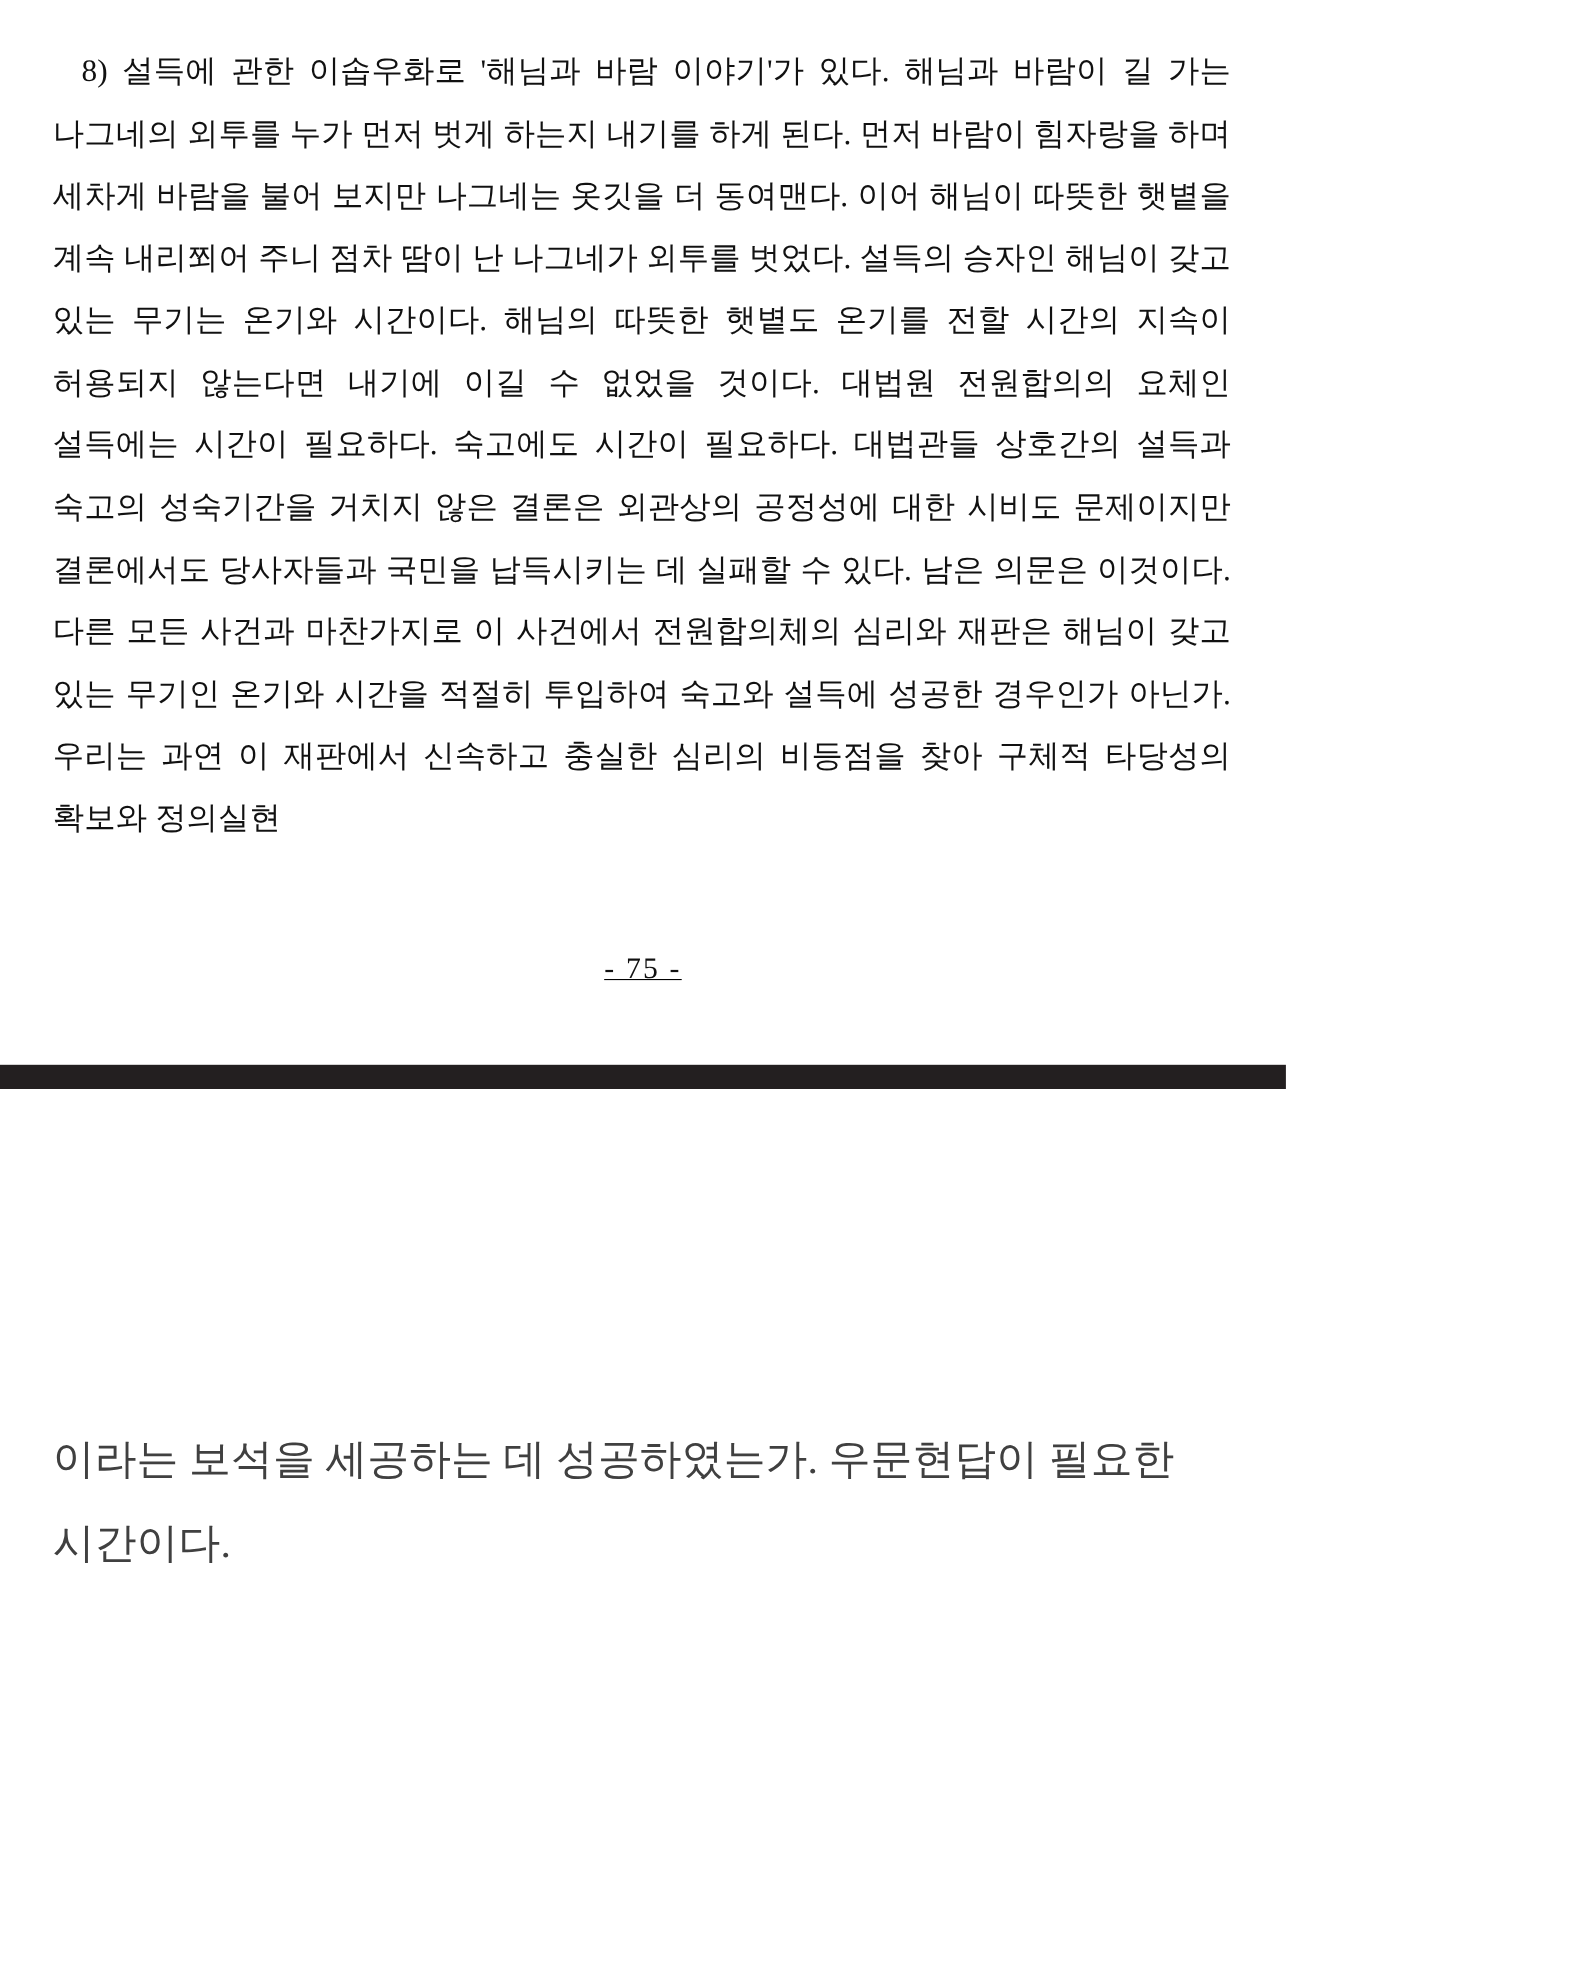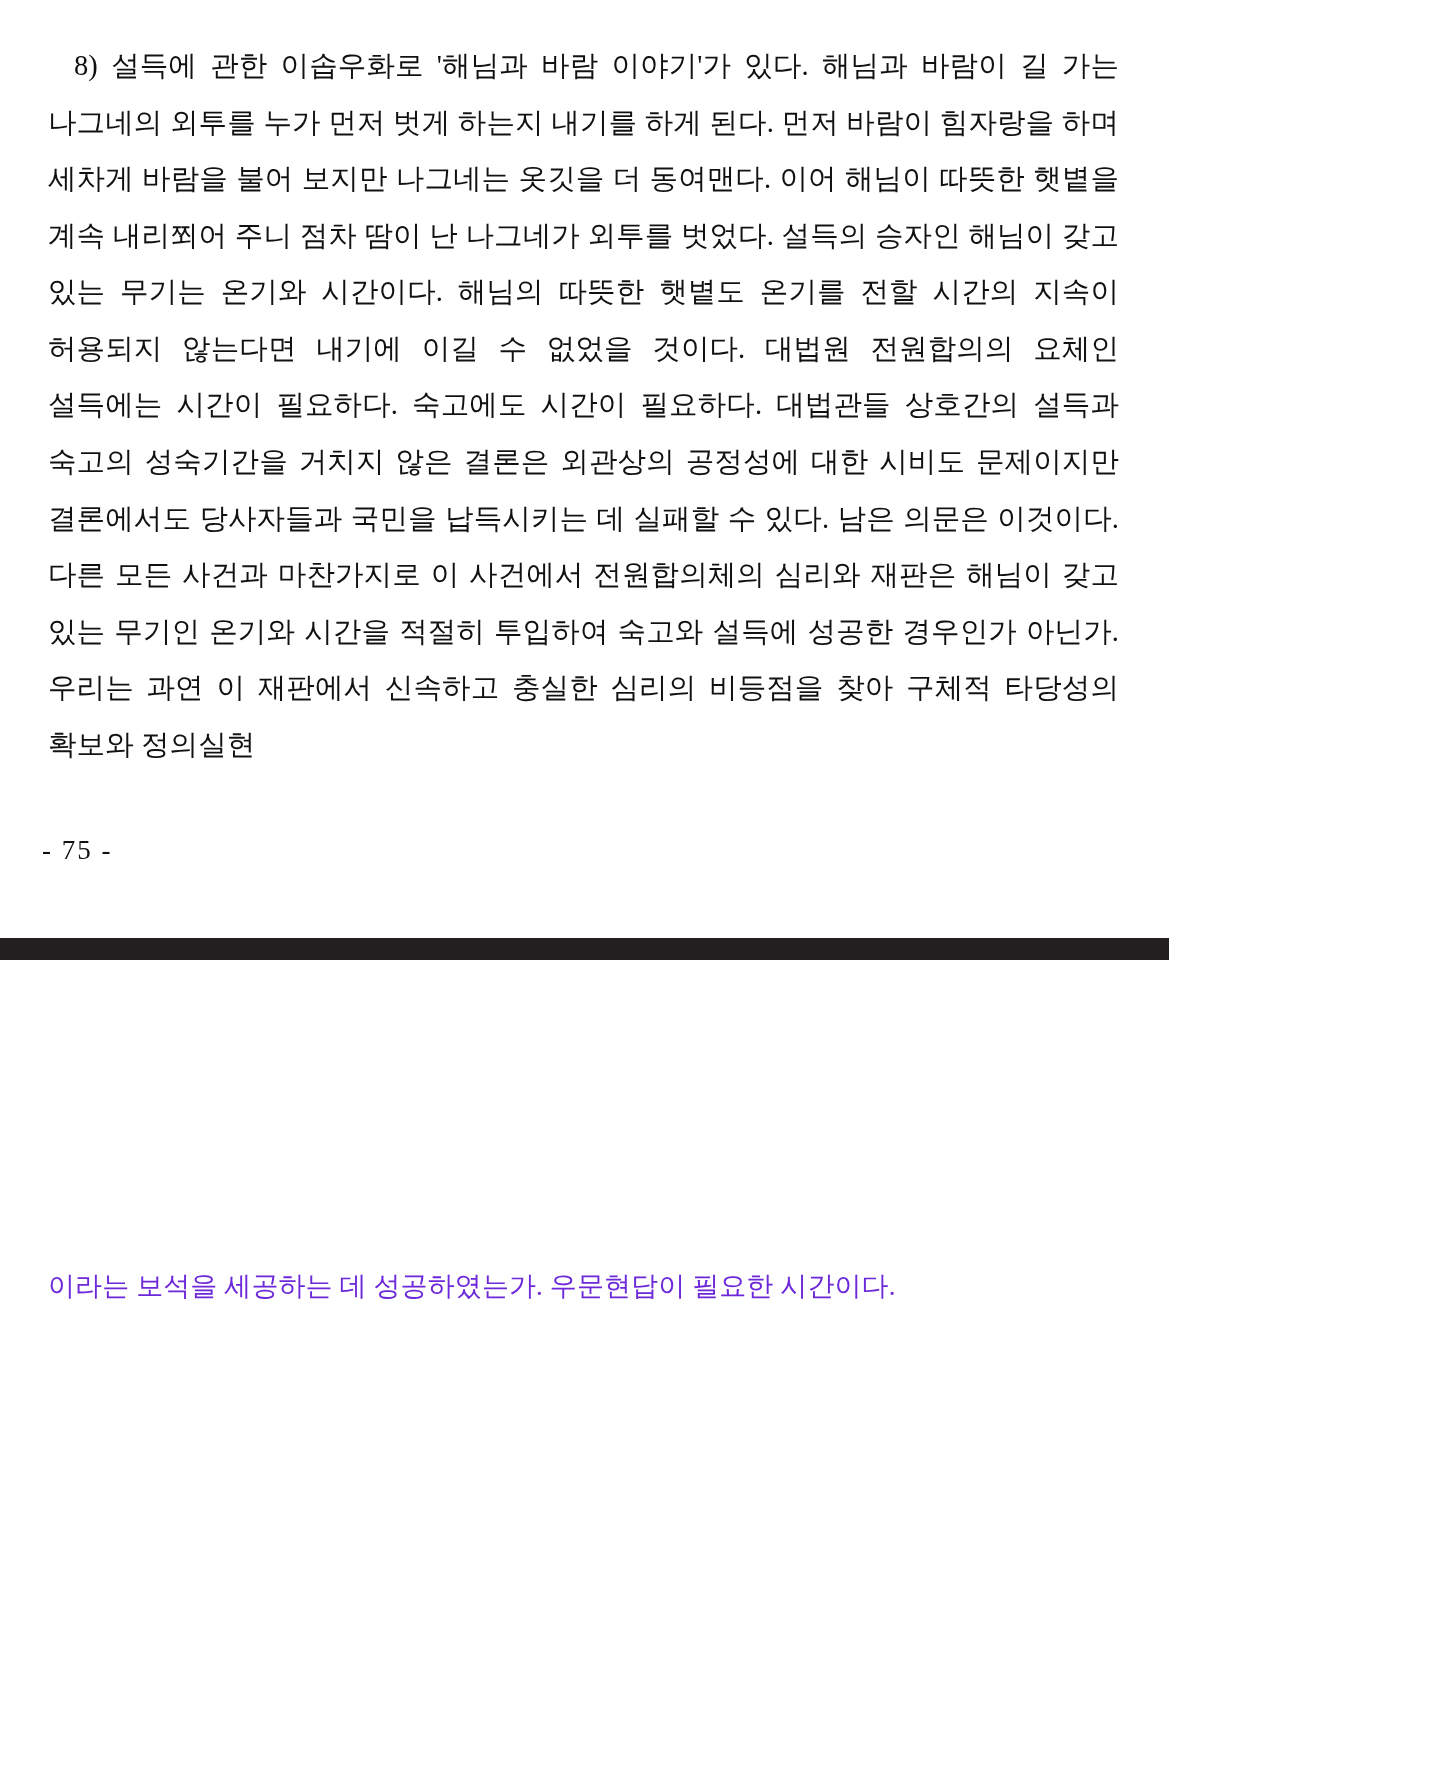--- a/index.html
+++ b/index.html
@@ -31,50 +31,51 @@
     text-align: justify;
     text-justify: inter-character;
     letter-spacing: 0.1px;
     word-break: keep-all;
     margin: 0;
     padding: 0 8px 0 6px;
     text-indent: 26px;
     color: #111111;
   }
   .page-number-wrap {
-    margin-top: 62px;
-    text-align: left;
+    margin-top: 92px;
+    text-align: center;
+    text-decoration: underline;
   }
   .page-number {
     font-size: 27px;
     letter-spacing: 2px;
     color: #111111;
   }
   .page-divider {
     margin-top: 72px;
     width: 100%;
     height: 22px;
     background: #231f20;
   }
   .page-lower {
     padding: 0 42px;
     box-sizing: border-box;
   }
   .lower-spacer {
     height: 300px;
   }
   .lower-paragraph {
-    font-size: 27px;
+    font-size: 38px;
     line-height: 1.985;
     text-align: left;
     letter-spacing: 0.1px;
     word-break: keep-all;
     margin: 0;
     padding: 0 8px 0 6px;
-    color: #6d28d9;
+    color: #404040;
   }
   .lower-paragraph.indented {
     text-indent: 30px;
     margin-top: 34px;
   }
 </style>
 </head>
 <body>
 
 <div class="page">

